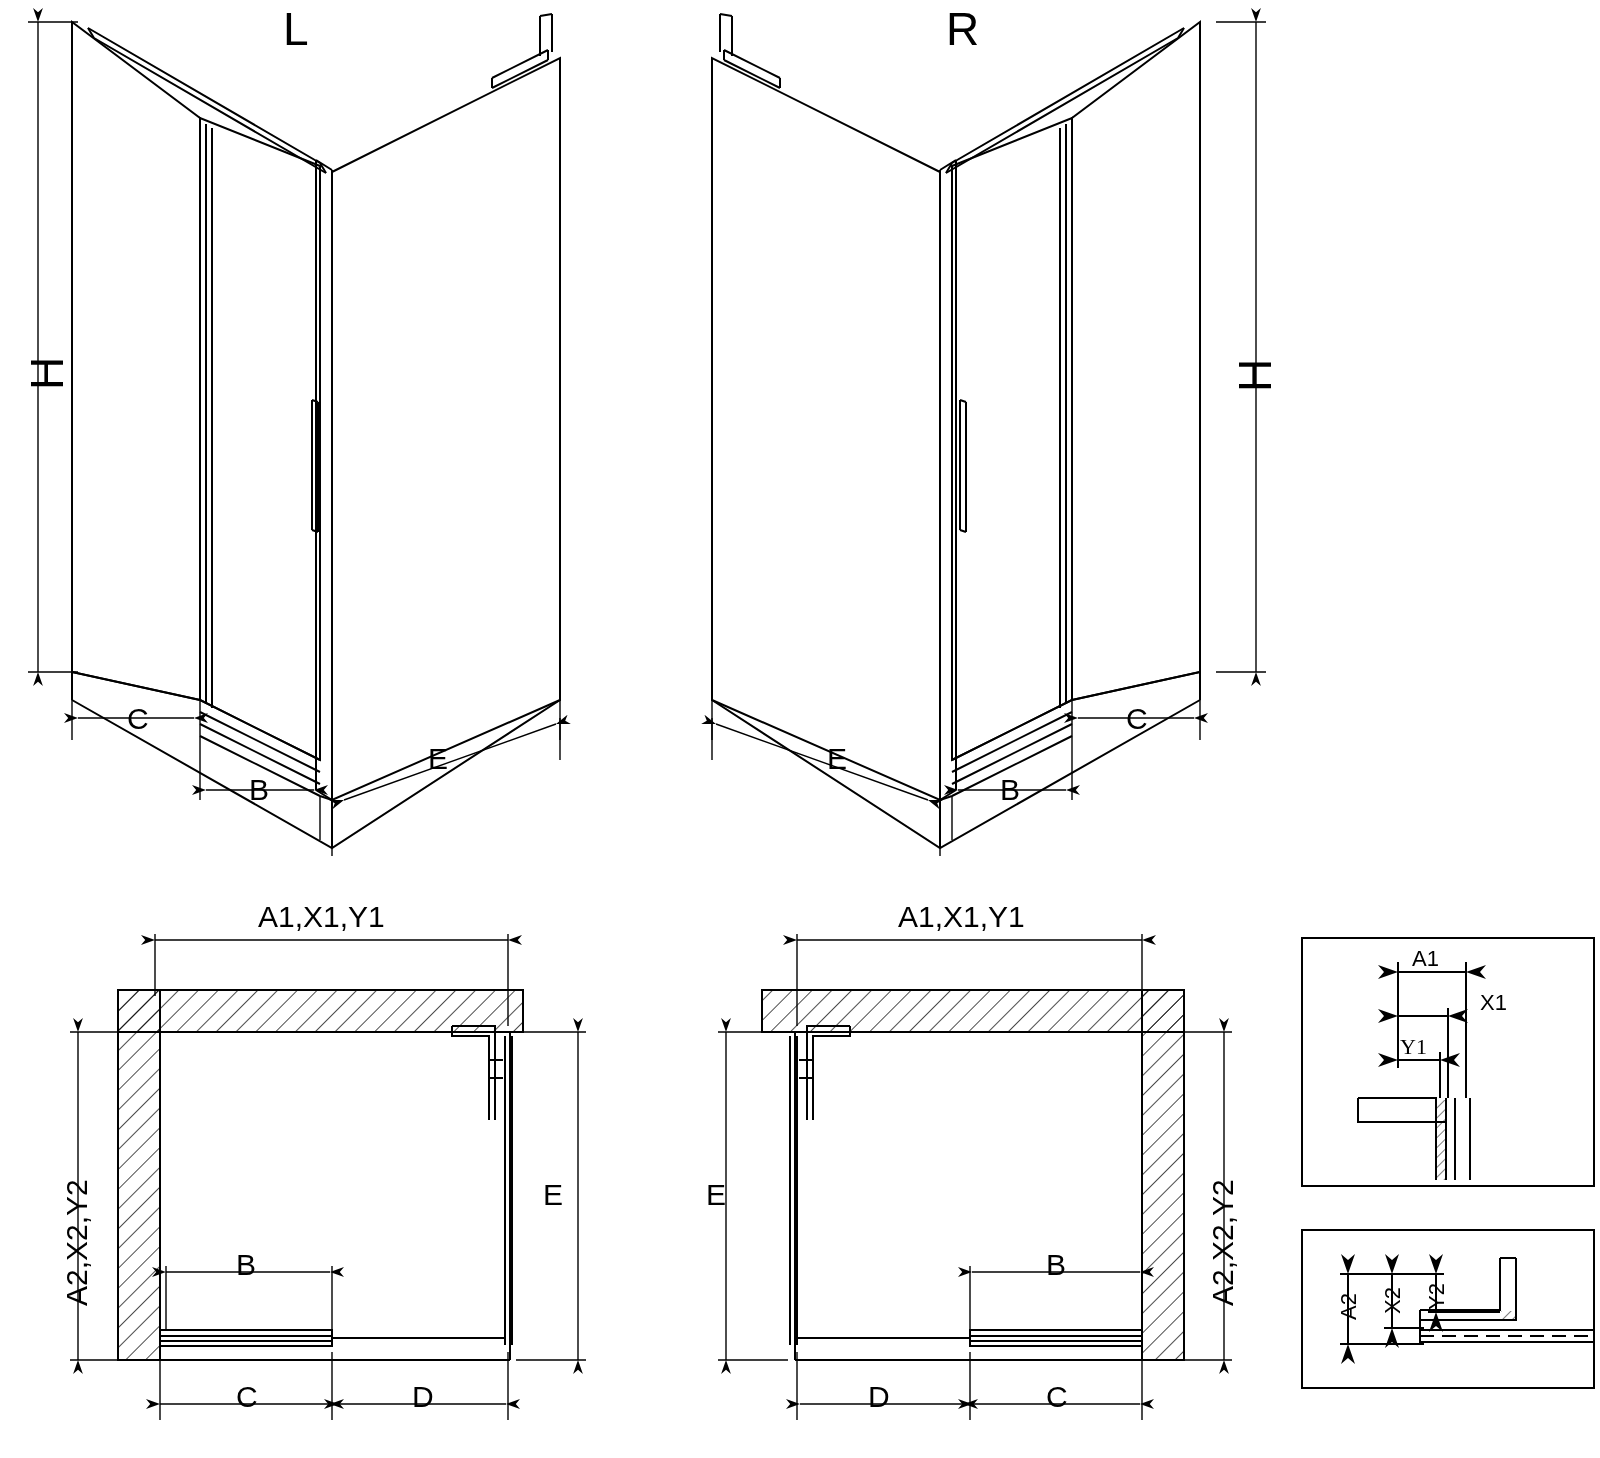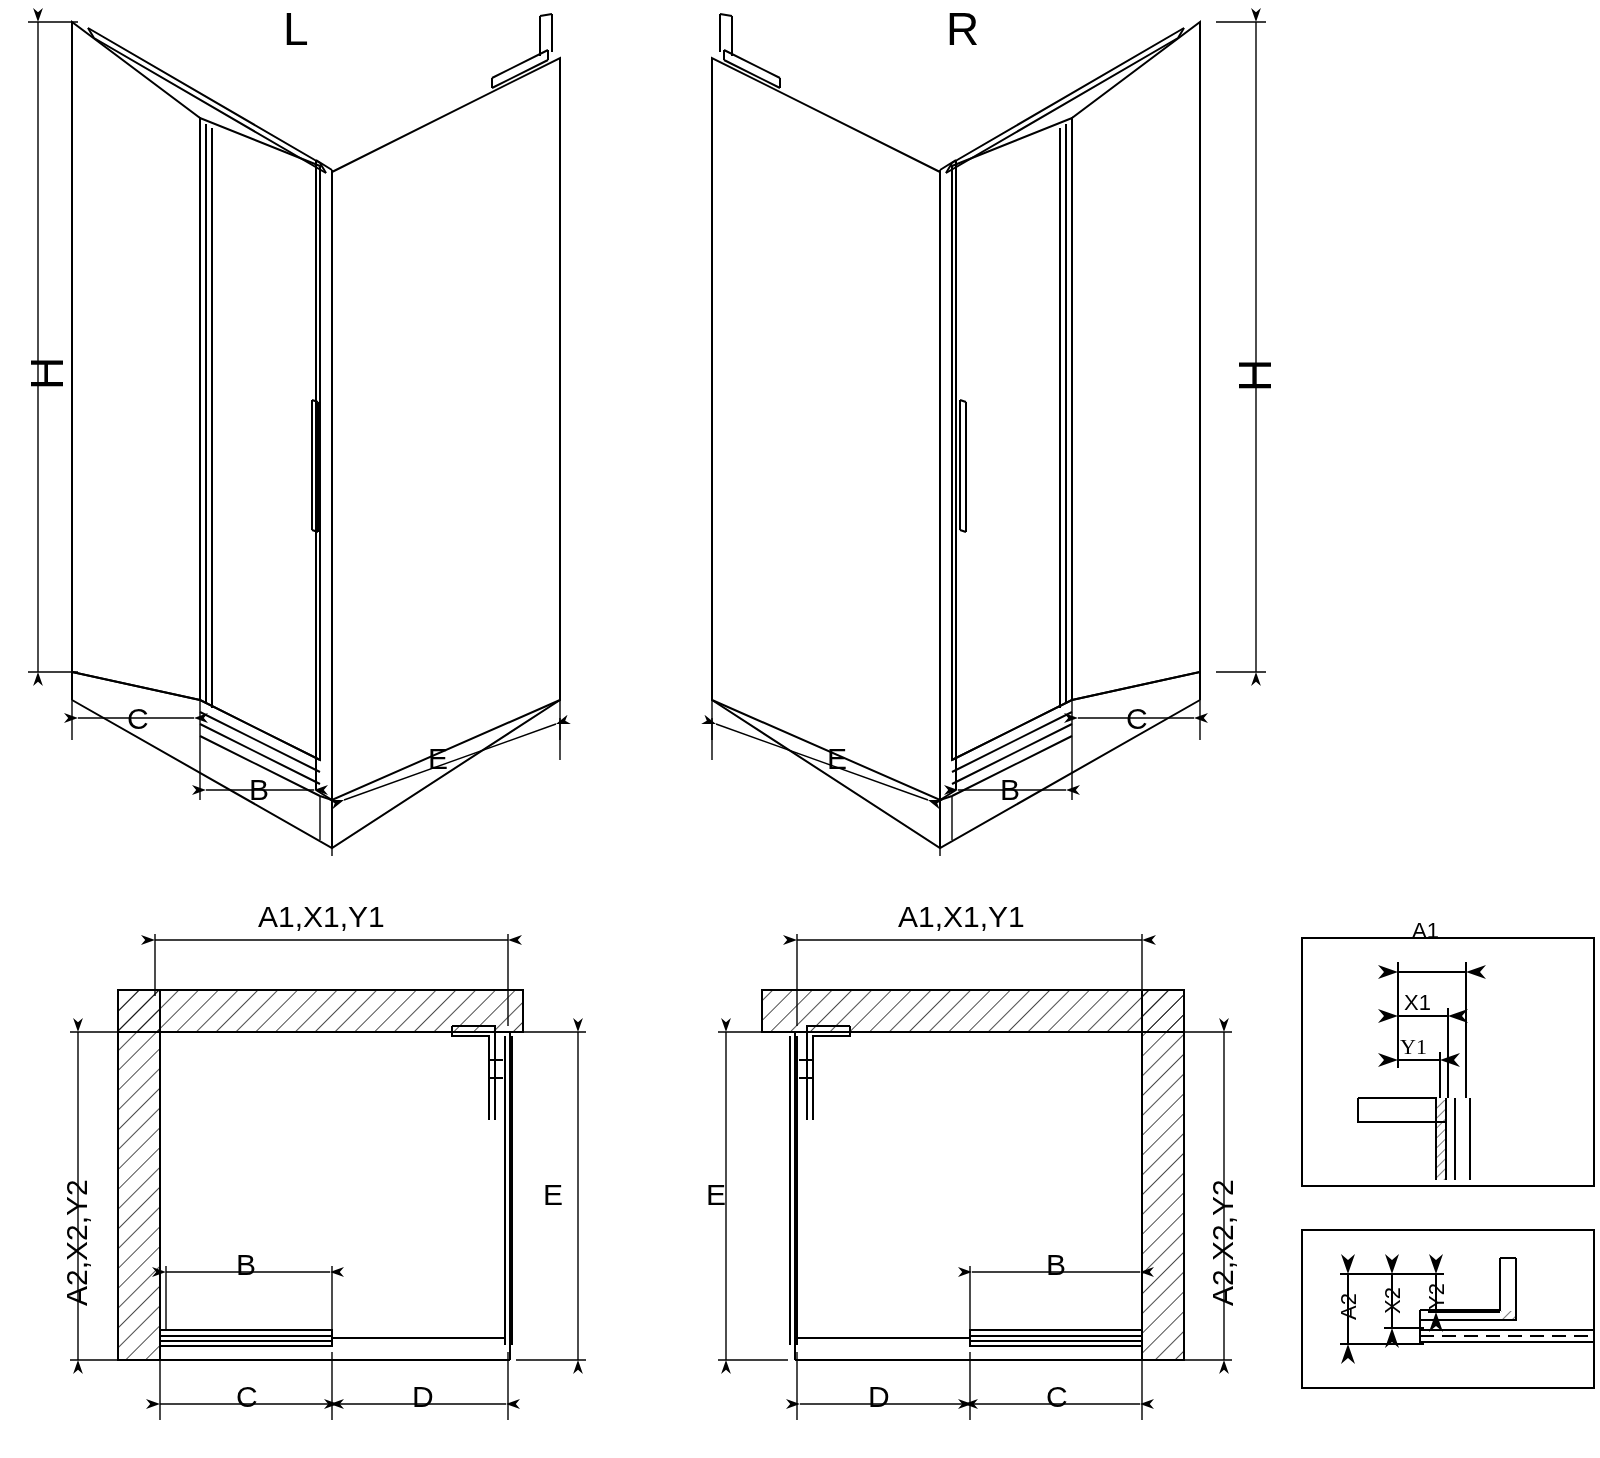--- a/index.html
+++ b/index.html
@@ -283,21 +283,21 @@
   <div class="lbl" style="left:236px; top:1382px;">C</div>
   <div class="lbl" style="left:412px; top:1382px;">D</div>
 
   <div class="lbl" style="left:898px; top:902px;">A1,X1,Y1</div>
   <div class="lbl rot90" style="left:1208px; top:1306px;">A2,X2,Y2</div>
   <div class="lbl" style="left:706px; top:1180px;">E</div>
   <div class="lbl" style="left:1046px; top:1250px;">B</div>
   <div class="lbl" style="left:1046px; top:1382px;">C</div>
   <div class="lbl" style="left:868px; top:1382px;">D</div>
 
-  <div class="lbl small" style="left:1412px; top:920px;">A1</div>
-  <div class="lbl small" style="left:1404px; top:992px;">X1</div>
+  <div class="lbl small" style="left:1412px; top:948px;">A1</div>
+  <div class="lbl small" style="left:1480px; top:992px;">X1</div>
   <div class="lbl small" style="left:1400px; top:1036px;font-family:Liberation Serif, serif;">Y1</div>
 
   <div class="lbl small rot90" style="left:1338px; top:1320px;">A2</div>
   <div class="lbl small rot90" style="left:1382px; top:1314px;">X2</div>
   <div class="lbl small rot90" style="left:1426px; top:1310px;">Y2</div>
 
 </div>
 
 </body></html>

